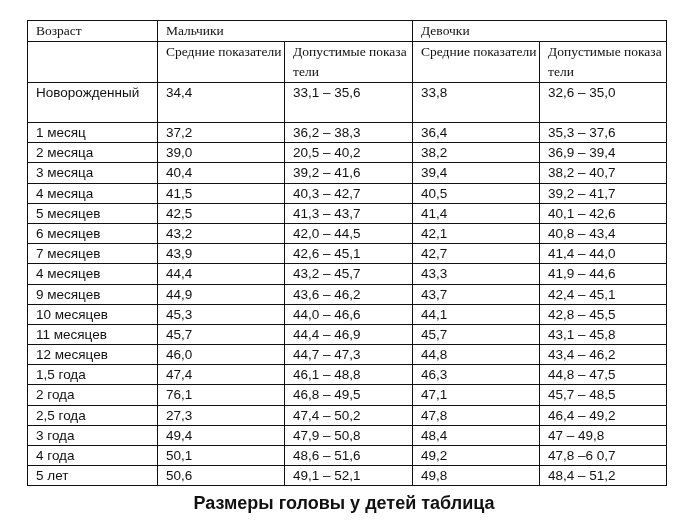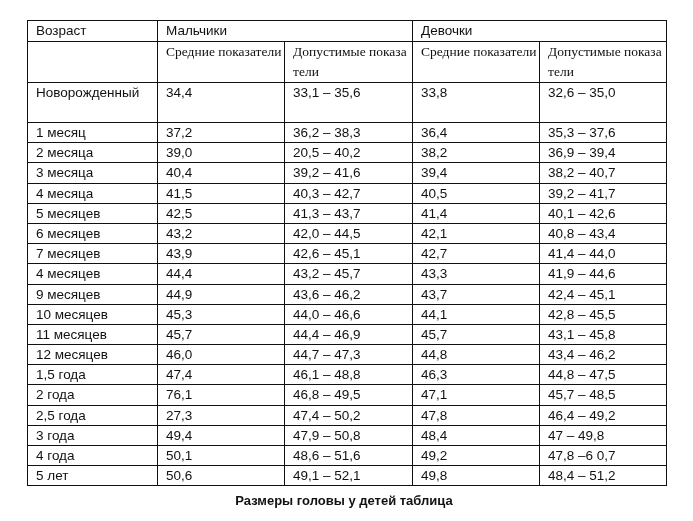--- a/index.html
+++ b/index.html
@@ -10,27 +10,27 @@
     border-collapse: collapse; table-layout: fixed;
     width: 639px;
     font-size: 13.5px; line-height: 20px;
   }
   table.head-table td {
     border: 1px solid #111; padding: 0 0 0 8px; vertical-align: top;
     white-space: normal; word-break: break-all; overflow: hidden;
   }
   col.c0 { width: 130px; } col.c1 { width: 127px; } col.c2 { width: 128px; }
   col.c3 { width: 127px; } col.c4 { width: 127px; }
-  tr.h1 td { height: 19px; }
+  tr.h1 td { height: 19px; font-family: Liberation Serif, serif; }
   tr.h2 td { height: 39px; font-family: Liberation Serif, serif; }
   tr.newborn td { height: 39px; }
   tr.row td { height: 19.2px; line-height: 19px; }
   .caption {
     position: absolute; left: 0; width: 688px; top: 493px;
-    text-align: center; font-weight: bold; font-size: 13px;
+    text-align: center; font-weight: bold; font-size: 18px;
   }
 </style>
 </head>
 <body>
 
 <table class="head-table">
   <colgroup>
       <col class="c0">
       <col class="c1">
       <col class="c2">

